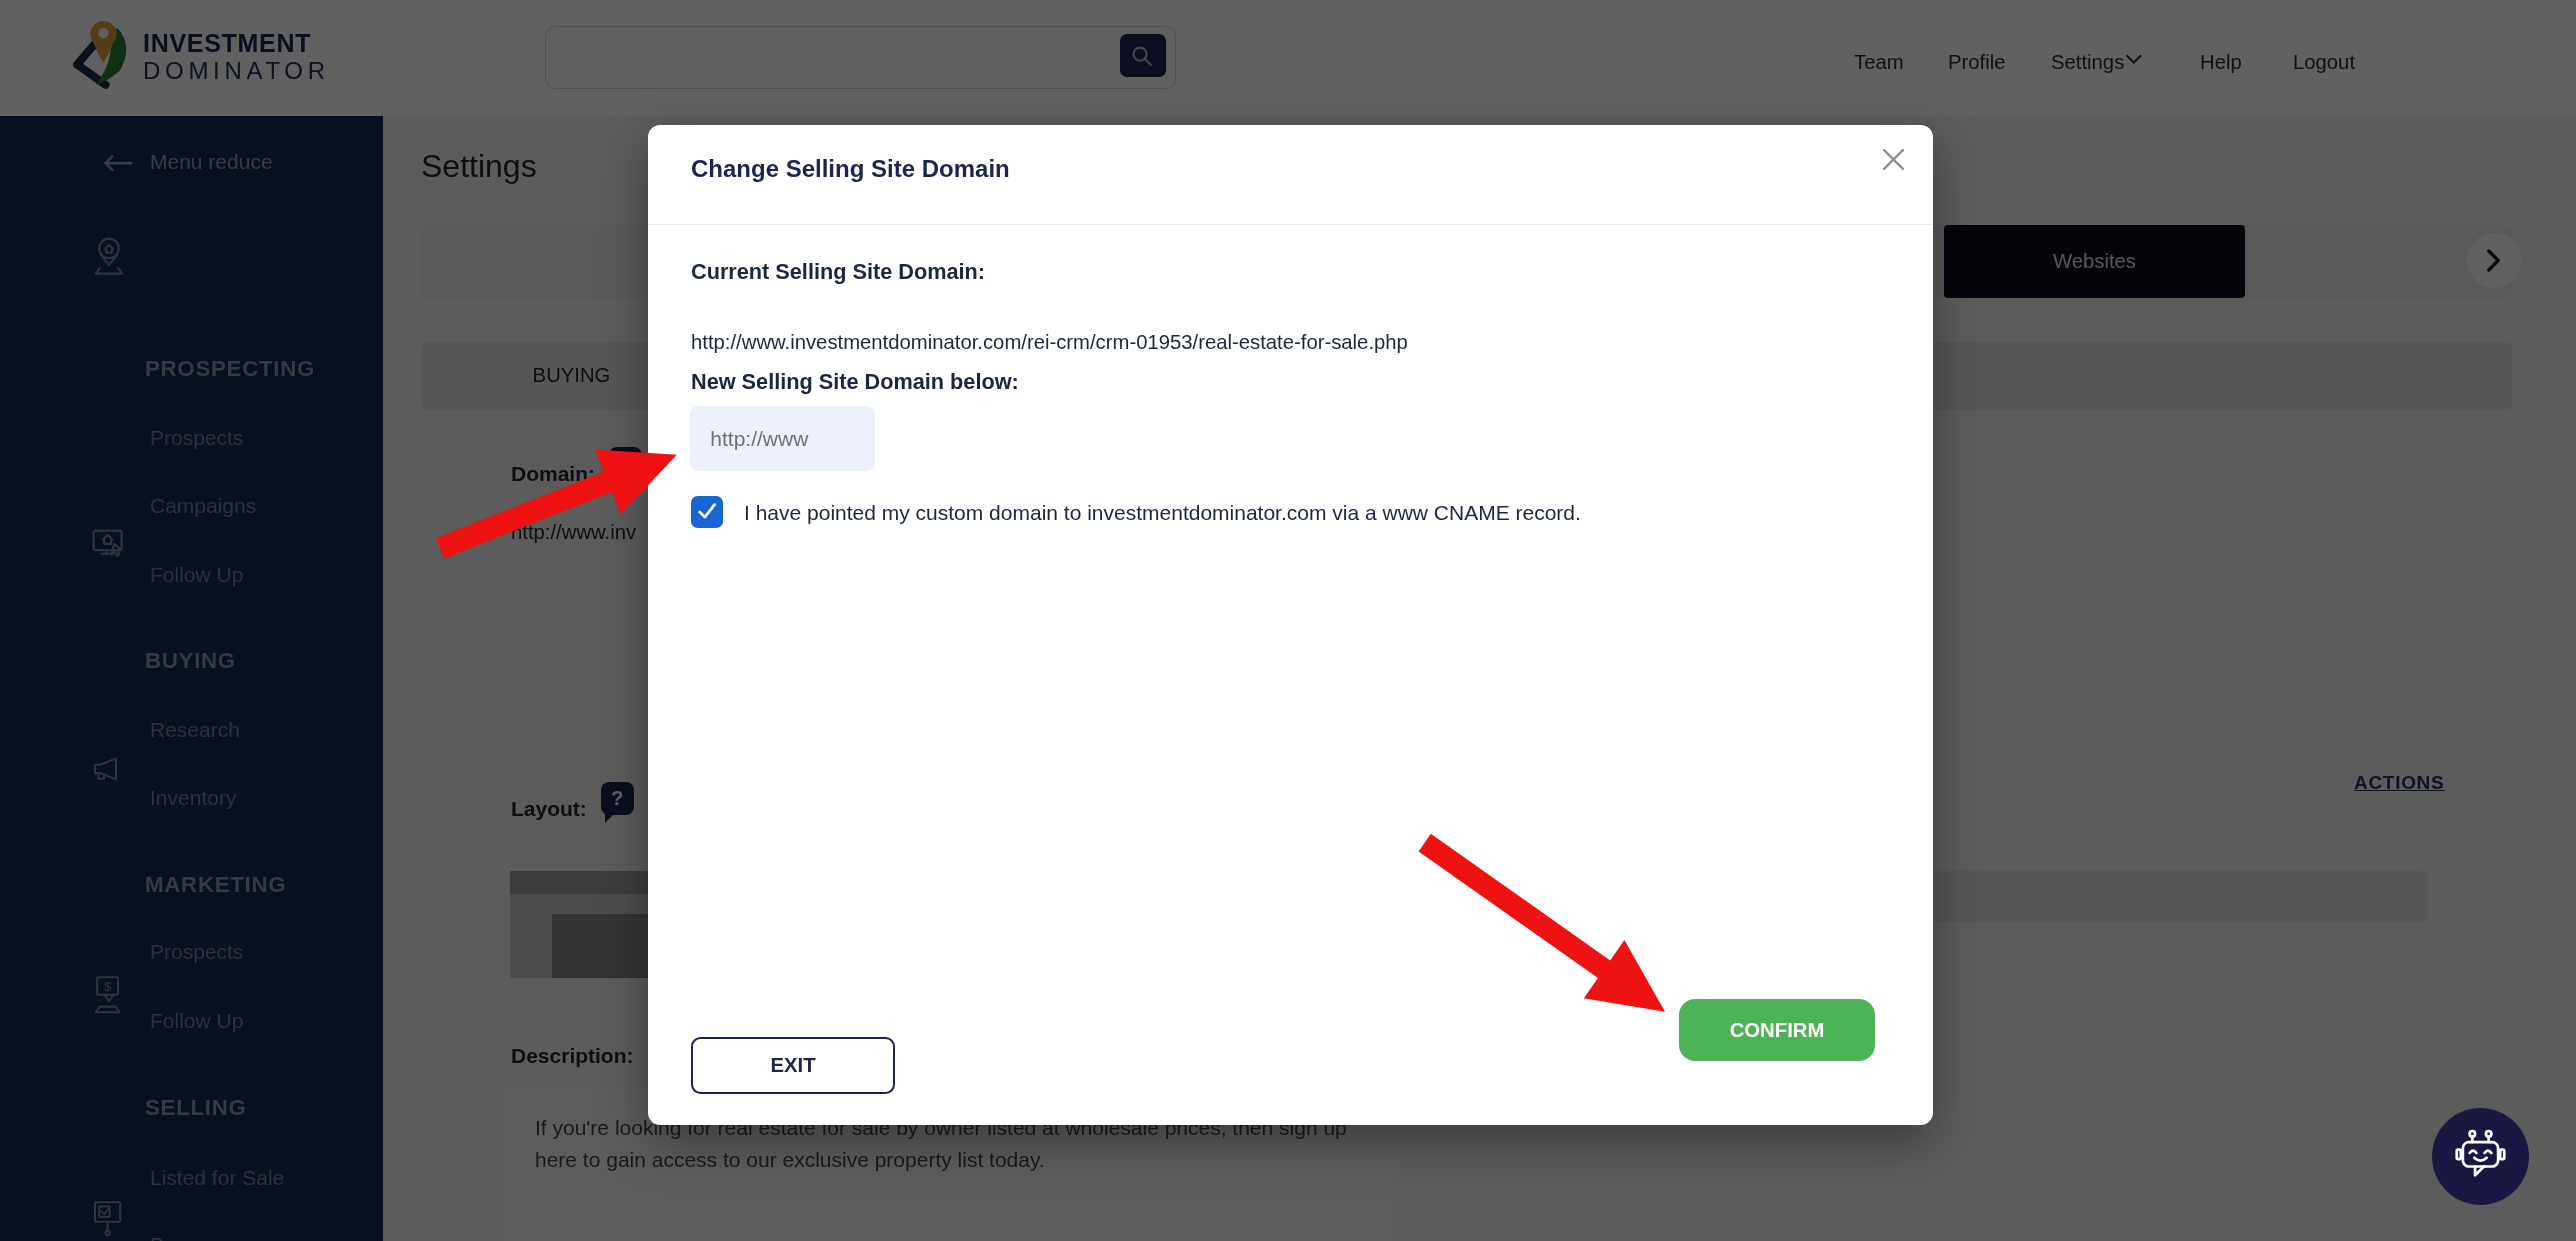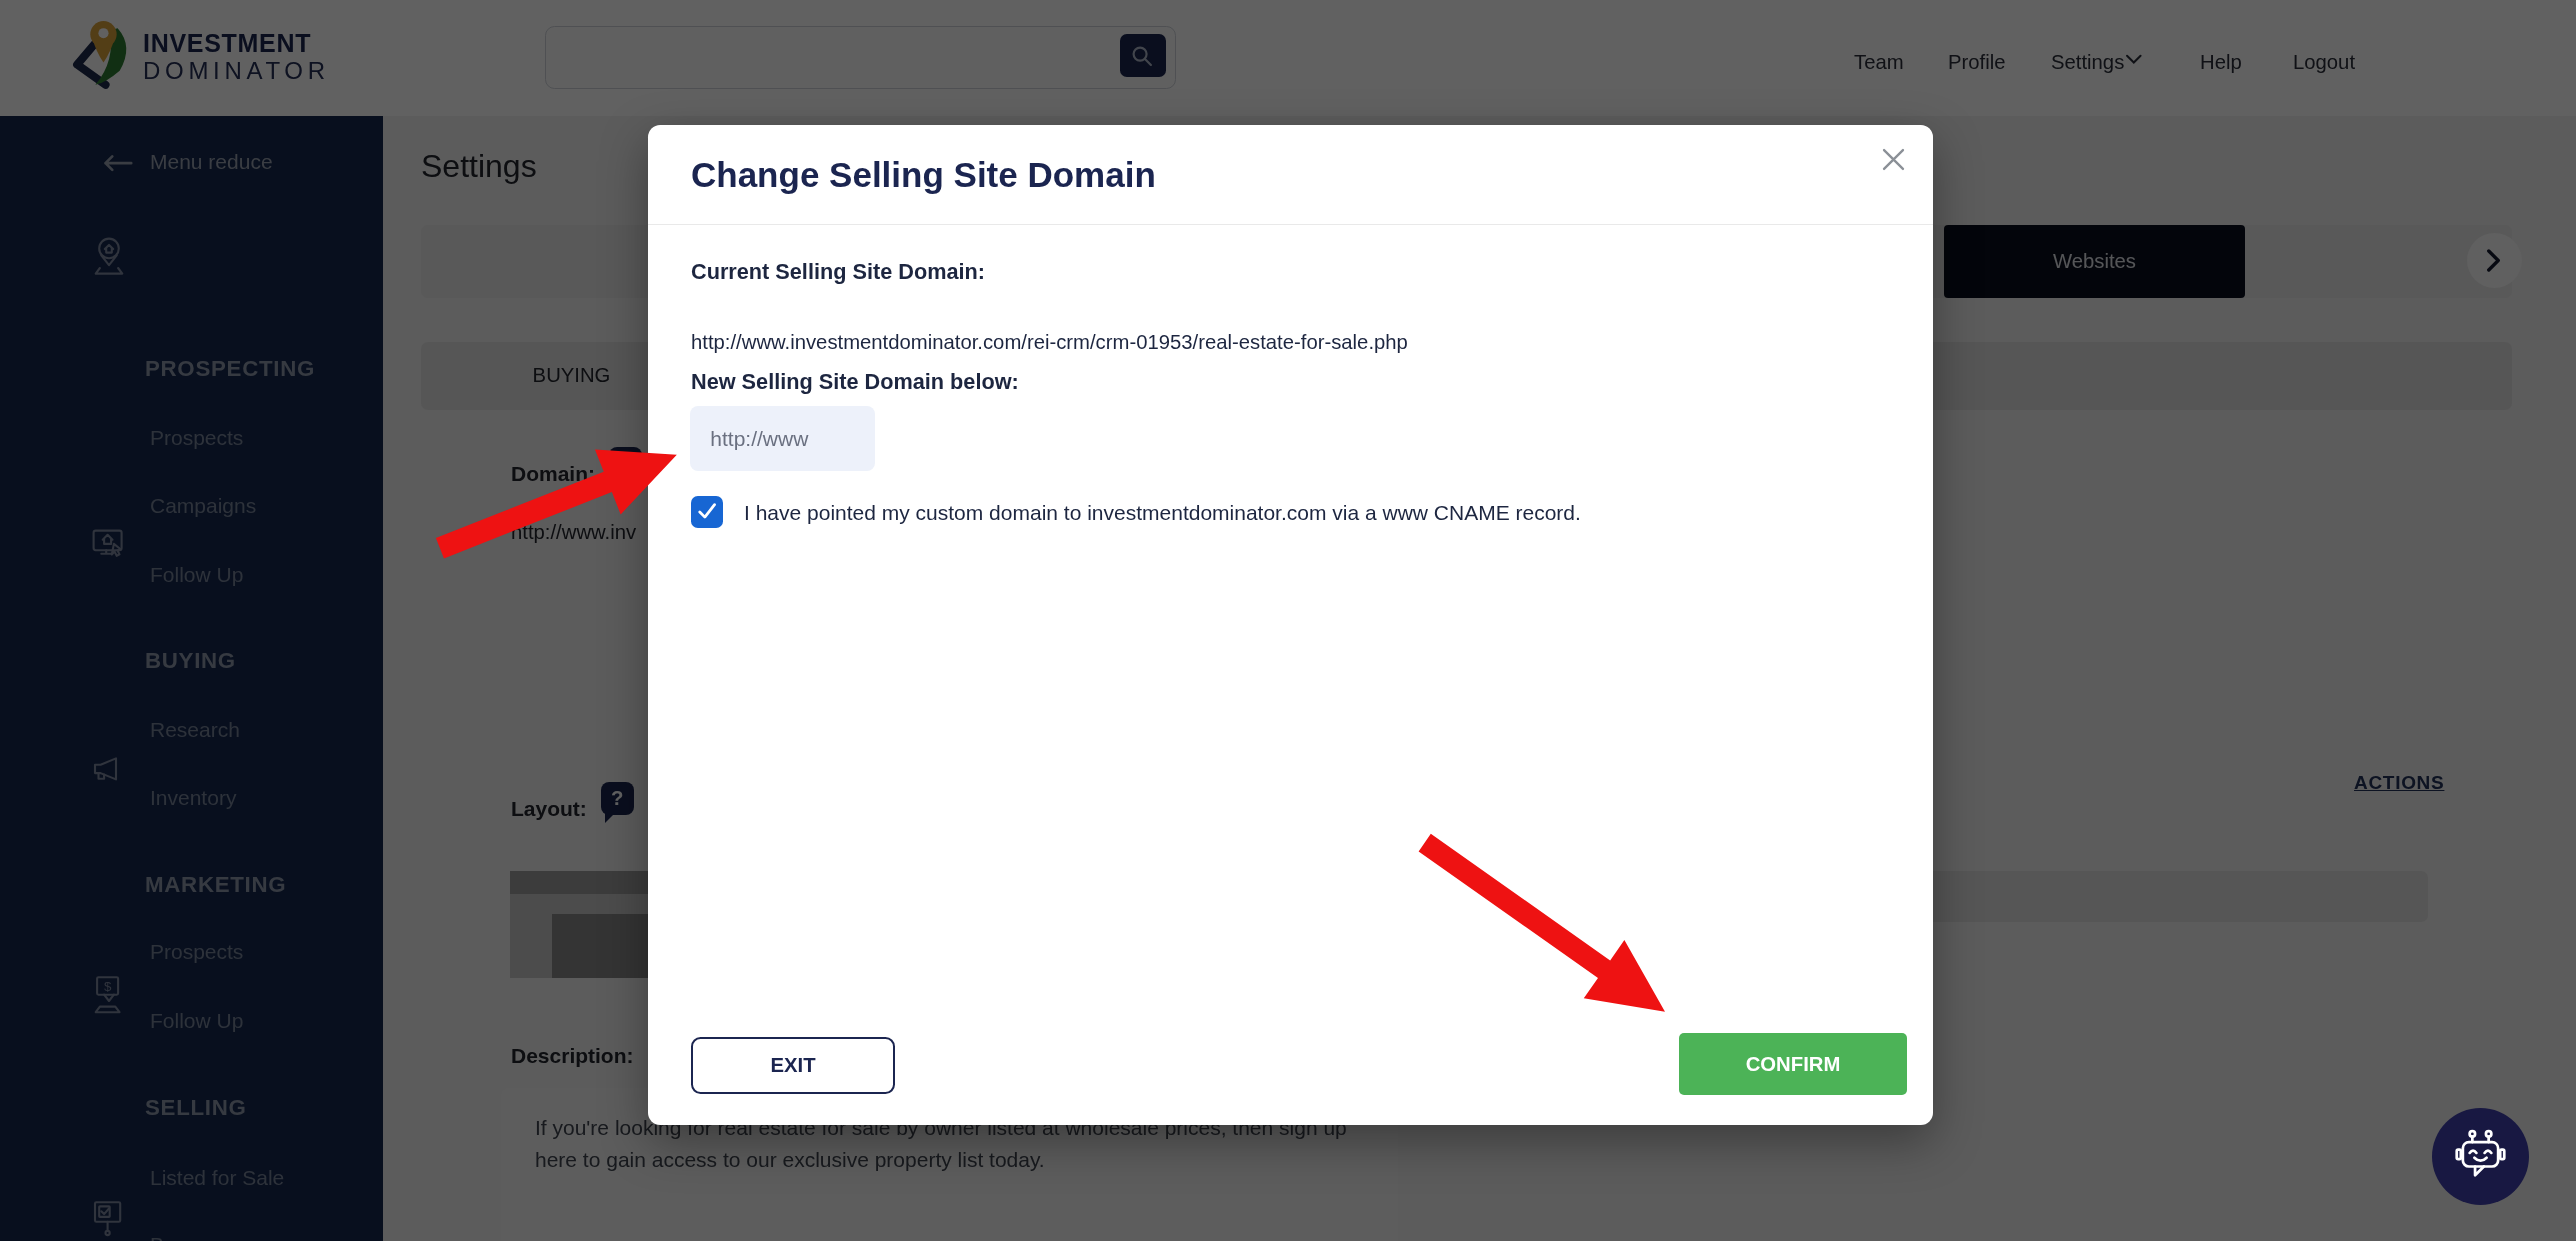--- a/index.html
+++ b/index.html
@@ -56,38 +56,38 @@
   .layout-preview{position:absolute;left:510px;top:871px;width:171px;height:107px;background:#c9c9c9;z-index:1;}
   .layout-preview .strip{position:absolute;left:0;top:0;width:100%;height:23px;background:#9e9e9e;}
   .layout-preview .panel{position:absolute;left:42px;top:43px;width:96px;height:64px;background:#8a8a8a;}
   .desc-box{position:absolute;left:501px;top:1088px;width:897px;height:176px;background:#f4f4f4;border-radius:8.1px;z-index:1;}
   .desc-text{position:absolute;left:34px;top:24.4px;width:832px;font-size:21px;line-height:32px;color:#3f4550;}
 
   
   .overlay{position:absolute;left:0;top:0;width:2576px;height:1242px;background:rgba(0,0,0,0.62);z-index:5;}
   .modal{position:absolute;left:648px;top:125px;width:1285px;height:1000px;background:#ffffff;border-radius:12.2px;
     box-shadow:0 16.2px 47px rgba(0,0,0,0.35);z-index:10;}
-  .modal-title{position:absolute;left:43px;top:30px;font-size:35px;font-weight:700;color:#1b2550;}
+  .modal-title{position:absolute;left:43px;top:30px;font-size:24px;font-weight:700;color:#1b2550;}
   .modal-close{position:absolute;right:28.4px;top:20.3px;width:31px;height:31px;border:none;background:transparent;cursor:pointer;}
   .modal-divider{position:absolute;left:0;top:99px;width:100%;height:1.4px;background:#e9e9e9;}
   .m-label{position:absolute;left:43px;font-size:21.7px;font-weight:700;color:#1d2640;}
   .m-text{position:absolute;left:43px;font-size:20.3px;color:#1d2640;margin-top:16px;}
   .proto-field{position:absolute;left:42px;top:281px;width:165px;height:65px;background:#edf1fa;border:none;
     border-radius:8.1px;font-size:21px;color:#6a7080;padding:0 0 0 20.3px;outline:none;font-family:"Liberation Sans",sans-serif;}
   .domain-field{position:absolute;left:227px;top:296px;width:967px;height:64px;background:#eef5fe;
     border:2px solid #a9c9f0;border-radius:8.1px;font-size:21px;color:#676d7a;padding:0 0 0 23px;outline:none;
     font-family:"Liberation Sans",sans-serif;}
   .checkbox{position:absolute;left:43px;top:371px;width:32px;height:32px;background:#1766d3;border-radius:6.8px;cursor:pointer;}
   .checkbox svg{position:absolute;left:4.7px;top:5.4px;}
   .cb-label{position:absolute;left:96px;top:376px;font-size:21px;color:#1d2640;}
   .exit-btn{position:absolute;left:43px;top:912px;width:204px;height:57px;background:#ffffff;
     border:2px solid #1b2550;border-radius:9.5px;font-size:20.3px;font-weight:700;color:#1b2550;cursor:pointer;
     font-family:"Liberation Sans",sans-serif;}
-  .confirm-btn{position:absolute;left:1031px;top:908px;width:228px;height:62px;background:#4cb357;
-    border:none;border-radius:5px;font-size:20.3px;font-weight:700;color:#ffffff;cursor:pointer;
+  .confirm-btn{position:absolute;left:1031px;top:874px;width:196px;height:62px;background:#4cb357;
+    border:none;border-radius:16px;font-size:20.3px;font-weight:700;color:#ffffff;cursor:pointer;
     font-family:"Liberation Sans",sans-serif;}
 
   .arrows{position:absolute;left:0;top:0;z-index:20;pointer-events:none;}
   .chat-btn{position:absolute;left:2432px;top:1108px;width:97px;height:97px;border-radius:50%;
     background:#181842;border:none;cursor:pointer;z-index:30;}
   .chat-btn svg{position:absolute;left:20.3px;top:19px;}
 </style>
 </head>
 <body>
 

